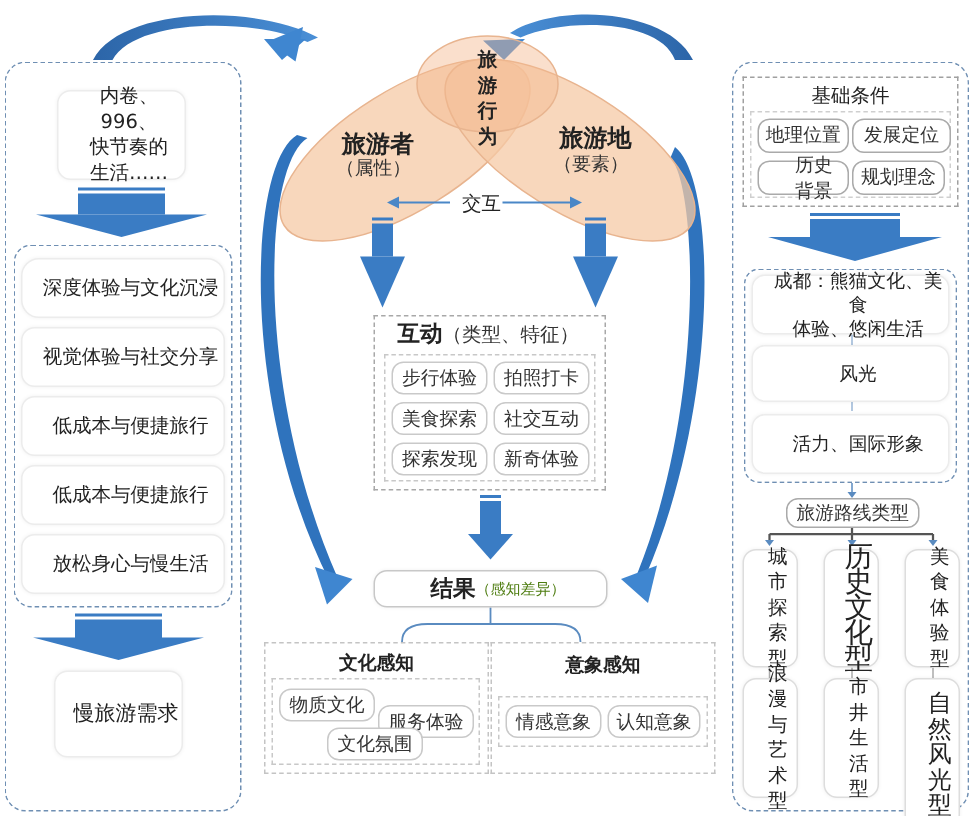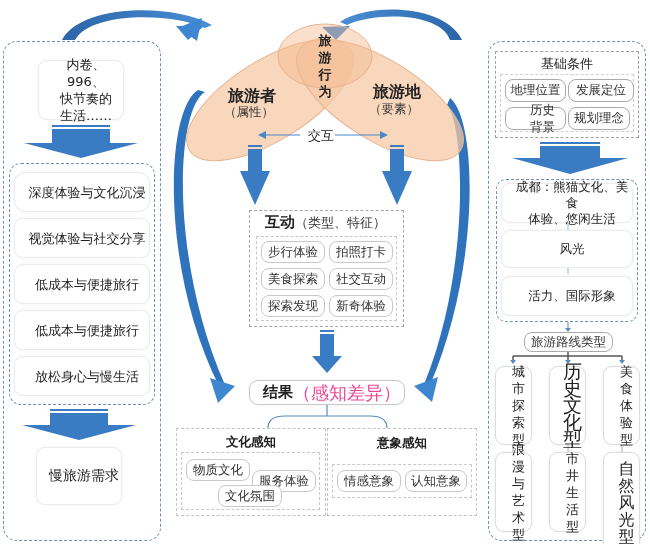--- a/index.html
+++ b/index.html
@@ -151,21 +151,21 @@
 <div class="dash-grey" style="left:256px;top:236px;width:141px;height:85px;border-color:#c8c8c8;"></div>
 <div class="pill" style="left:261px;top:241px;width:64px;height:22px;">步行体验</div>
 <div class="pill" style="left:329px;top:241px;width:64px;height:22px;">拍照打卡</div>
 <div class="pill" style="left:261px;top:268px;width:64px;height:22px;">美食探索</div>
 <div class="pill" style="left:329px;top:268px;width:64px;height:22px;">社交互动</div>
 <div class="pill" style="left:261px;top:295px;width:64px;height:22px;">探索发现</div>
 <div class="pill" style="left:329px;top:295px;width:64px;height:22px;">新奇体验</div>
 
 <div class="card" style="left:249px;top:380px;width:156px;height:25px;border-color:#c8c8c8;">
   <span class="bold" style="font-size:15px;">结果</span>
-    <span style="font-size:18px;color:#ec4899;">（感知差异）</span>
+    <span style="font-size:10px;color:#4d7c0f;">（感知差异）</span>
 </div>
 
 <div class="dash-grey" style="left:176px;top:428px;width:150px;height:88px;border-color:#c4c4c4;"></div>
 <div class="abs bold" style="left:226px;top:434px;font-size:12.5px;">文化感知</div>
 <div class="dash-grey" style="left:181px;top:452px;width:139px;height:58px;border-color:#c8c8c8;"></div>
 <div class="pill" style="left:186px;top:459px;width:64px;height:22px;">物质文化</div>
 <div class="pill" style="left:252px;top:470px;width:64px;height:22px;">服务体验</div>
 <div class="pill" style="left:218px;top:485px;width:64px;height:22px;">文化氛围</div>
 
 <div class="dash-grey" style="left:327px;top:428px;width:150px;height:88px;border-color:#c4c4c4;"></div>

